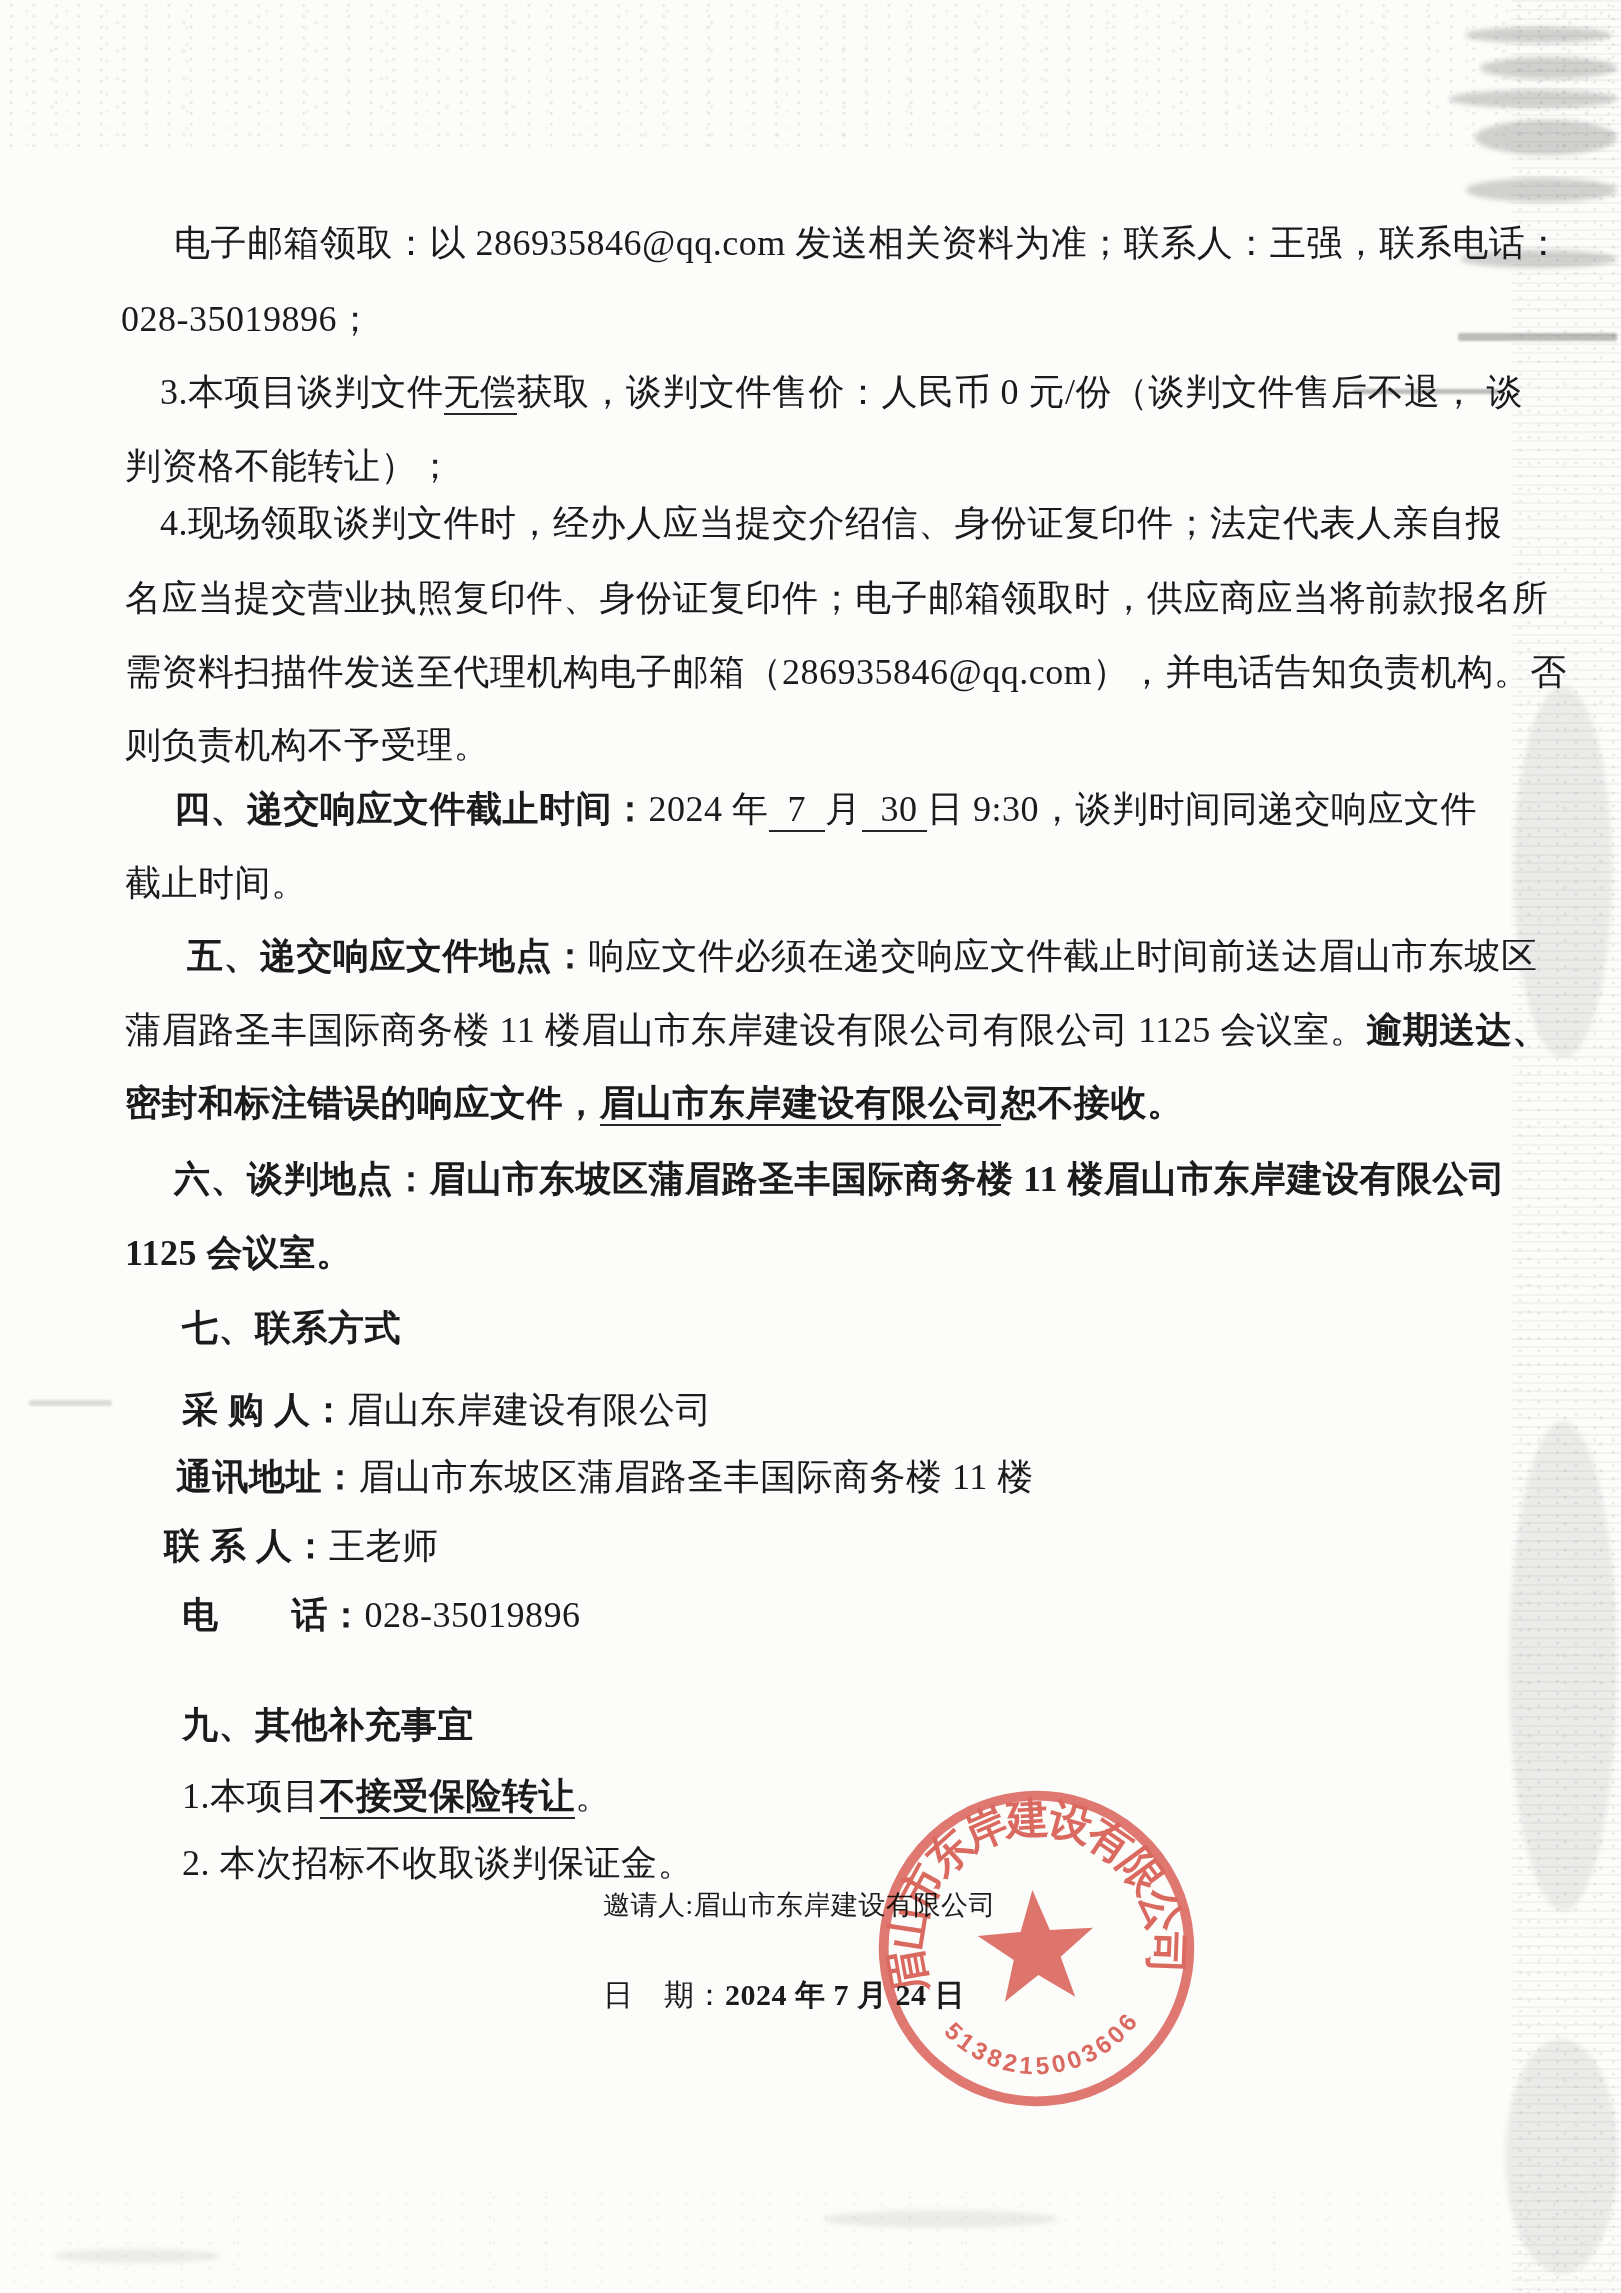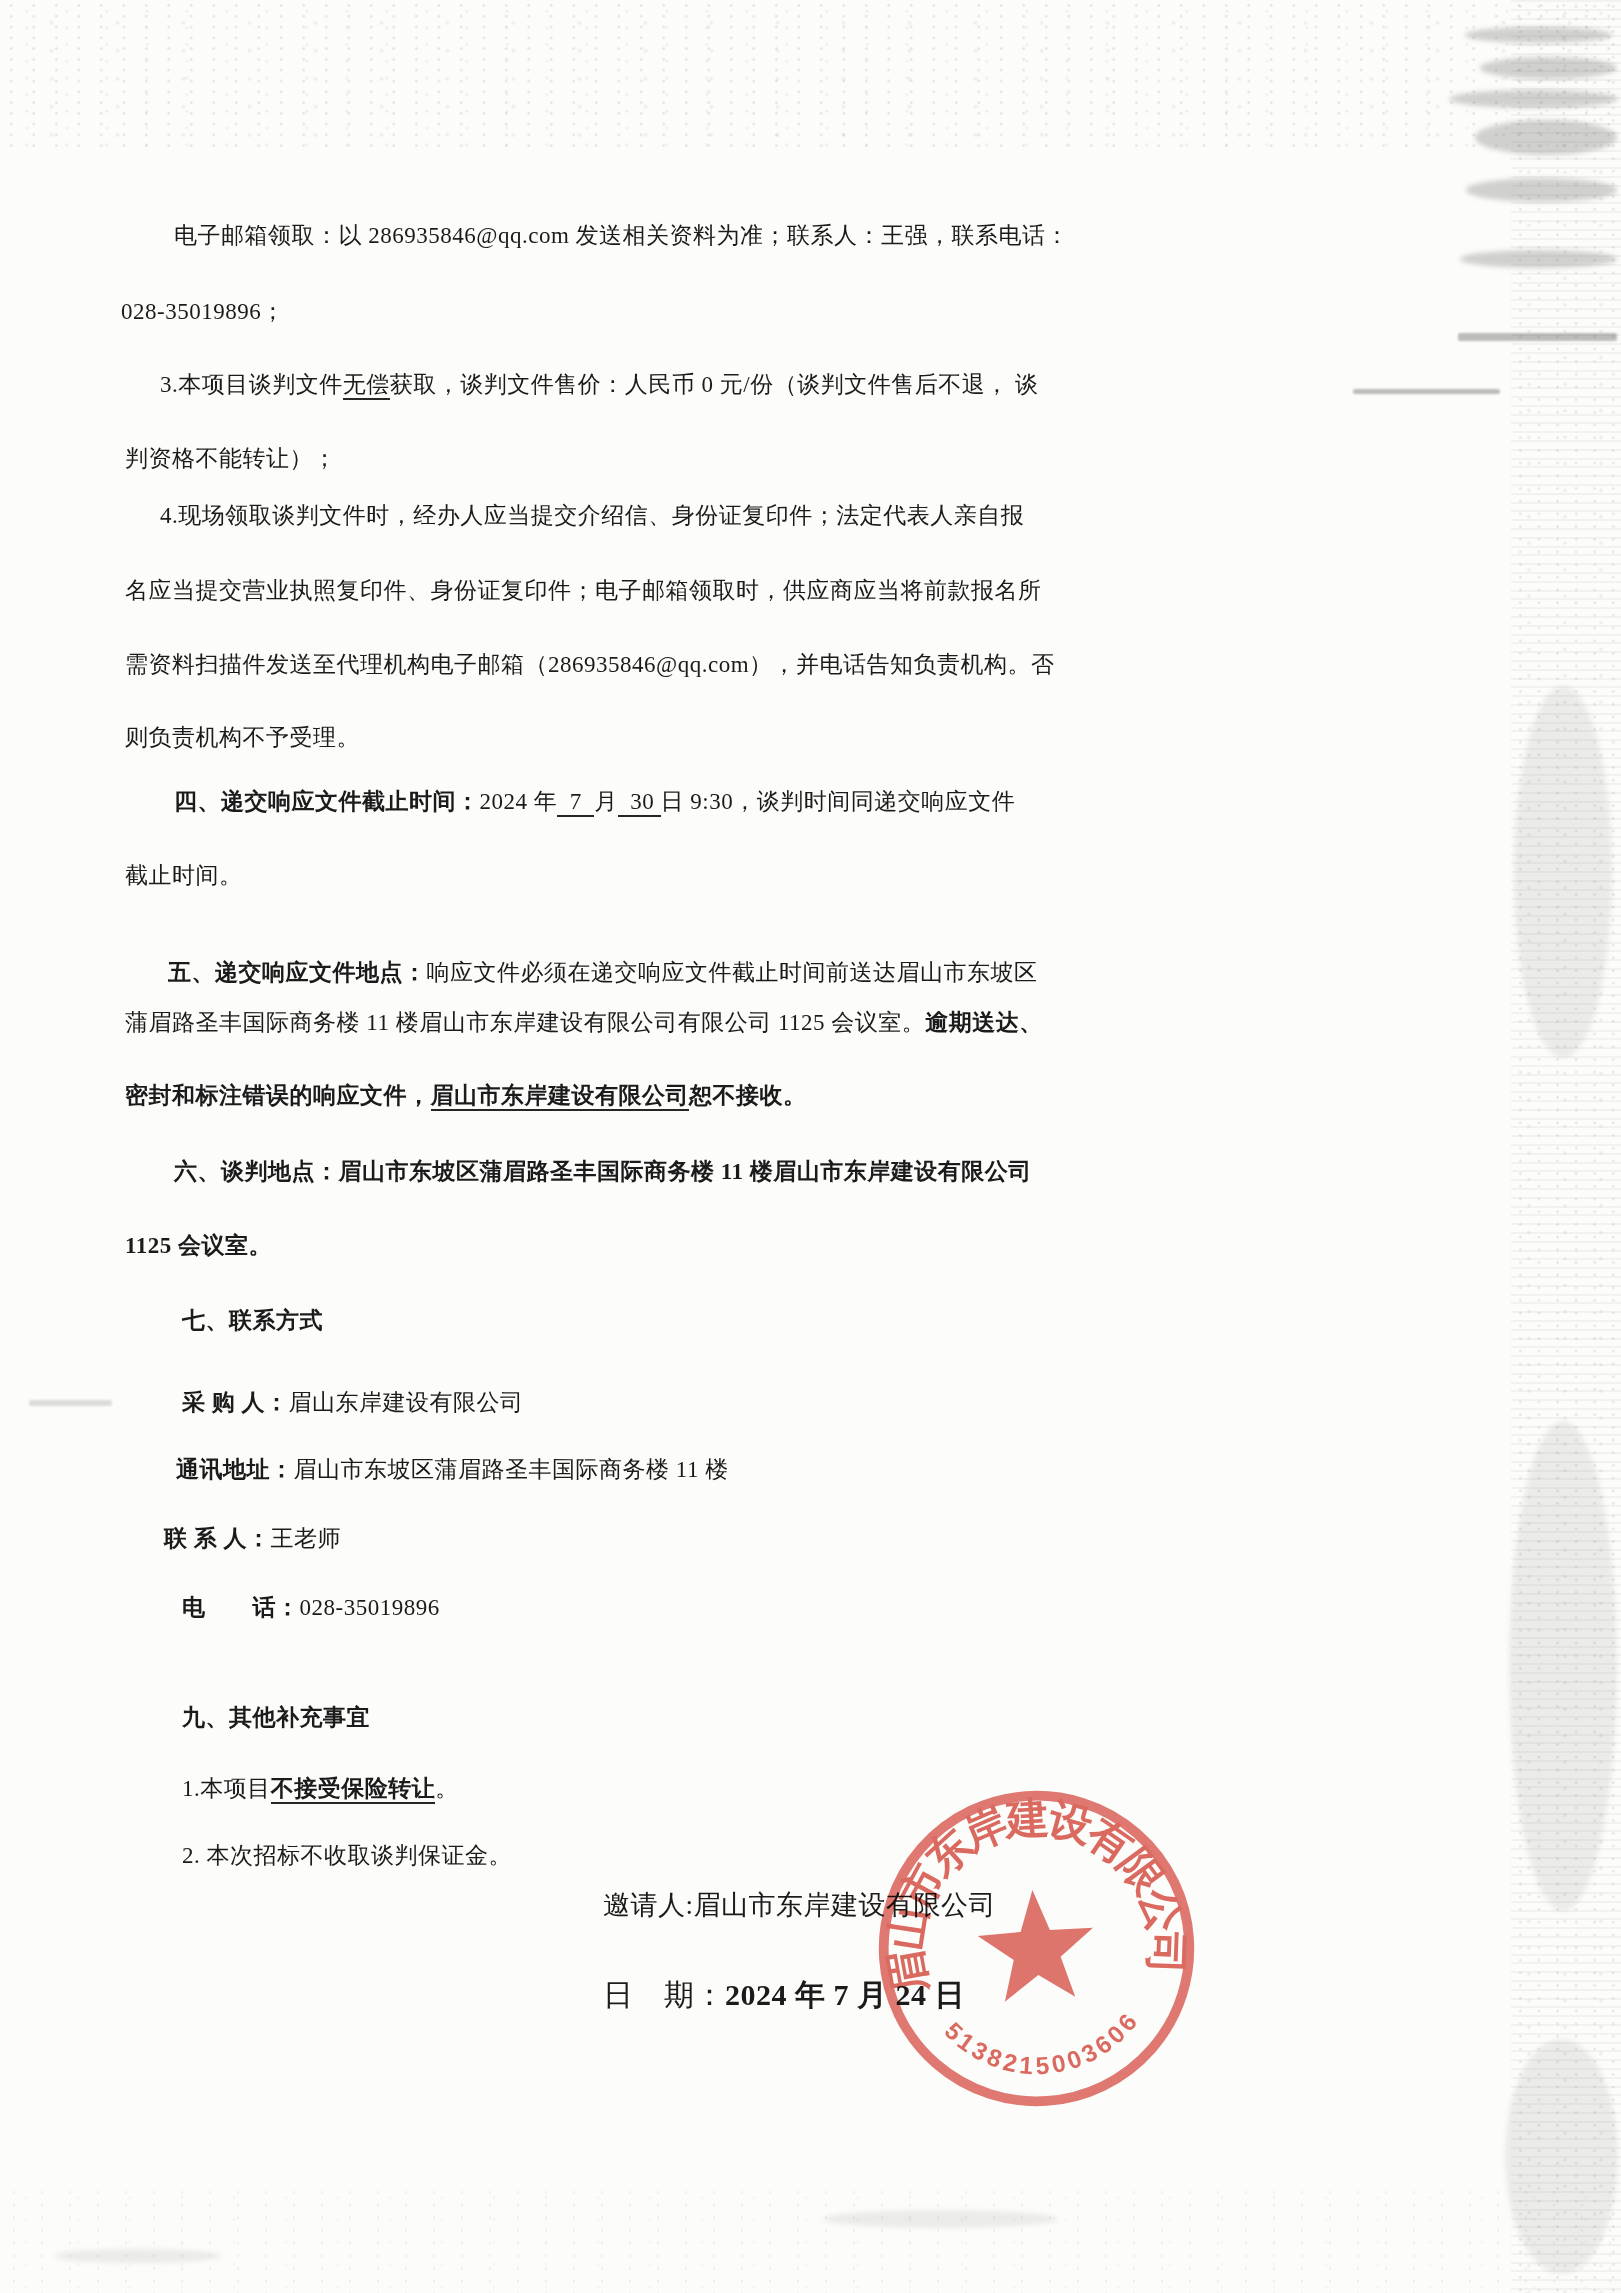--- a/index.html
+++ b/index.html
@@ -7,21 +7,21 @@
     position:relative;
     width:1621px;height:2294px;
     background:#fcfcfa;
     overflow:hidden;
     font-family:"Liberation Serif","DejaVu Serif",serif;
     color:#1b1b1b;
   }
   .line{
     position:absolute;
     white-space:pre;
-    font-size:23px;
+    font-size:36px;
     line-height:1.15;
     letter-spacing:0.5px;
   }
   .line span.b{font-weight:bold;}
   .line span.u{border-bottom:2.9px solid #262626;padding-bottom:1px;}
 
   
   .noise-band{
     position:absolute;left:0;top:0;width:100%;height:147px;
     background-image:
@@ -101,21 +101,21 @@
       <div class="line" style="left: 174px; top: 223px;"><span>电子邮箱领取：以 286935846@qq.com 发送相关资料为准；联系人：王强，联系电话：</span></div>
       <div class="line" style="left: 121px; top: 299px;"><span>028-35019896；</span></div>
       <div class="line" style="left: 160px; top: 372px;"><span>3.本项目谈判文件</span><span class="u">无偿</span><span>获取，谈判文件售价：人民币 0 元/份（谈判文件售后不退， 谈</span></div>
       <div class="line" style="left: 125px; top: 446px;"><span>判资格不能转让）；</span></div>
       <div class="line" style="left: 160px; top: 503px;"><span>4.现场领取谈判文件时，经办人应当提交介绍信、身份证复印件；法定代表人亲自报</span></div>
       <div class="line" style="left: 125px; top: 578px;"><span>名应当提交营业执照复印件、身份证复印件；电子邮箱领取时，供应商应当将前款报名所</span></div>
       <div class="line" style="left: 125px; top: 652px;"><span>需资料扫描件发送至代理机构电子邮箱（286935846@qq.com），并电话告知负责机构。否</span></div>
       <div class="line" style="left: 125px; top: 725px;"><span>则负责机构不予受理。</span></div>
       <div class="line" style="left: 174px; top: 789px;"><span class="b">四、递交响应文件截止时间：</span><span>2024 年</span><span class="u">  7  </span><span>月</span><span class="u">  30 </span><span>日 9:30，谈判时间同递交响应文件</span></div>
       <div class="line" style="left: 125px; top: 863px;"><span>截止时间。</span></div>
-      <div class="line" style="left: 168px; top: 936px; margin-top: 24px;"><span class="b">五、递交响应文件地点：</span><span>响应文件必须在递交响应文件截止时间前送达眉山市东坡区</span></div>
+      <div class="line" style="left: 187px; top: 936px;"><span class="b">五、递交响应文件地点：</span><span>响应文件必须在递交响应文件截止时间前送达眉山市东坡区</span></div>
       <div class="line" style="left: 125px; top: 1010px;"><span>蒲眉路圣丰国际商务楼 11 楼眉山市东岸建设有限公司有限公司 1125 会议室。</span><span class="b">逾期送达、</span></div>
       <div class="line" style="left: 125px; top: 1083px;"><span class="b">密封和标注错误的响应文件，</span><span class="b u">眉山市东岸建设有限公司</span><span class="b">恕不接收。</span></div>
       <div class="line" style="left: 174px; top: 1159px;"><span class="b">六、谈判地点：眉山市东坡区蒲眉路圣丰国际商务楼 11 楼眉山市东岸建设有限公司</span></div>
       <div class="line" style="left: 125px; top: 1233px;"><span class="b">1125 会议室。</span></div>
       <div class="line" style="left: 182px; top: 1308px;"><span class="b">七、联系方式</span></div>
       <div class="line" style="left: 182px; top: 1390px;"><span class="b">采 购 人：</span><span>眉山东岸建设有限公司</span></div>
       <div class="line" style="left: 176px; top: 1457px;"><span class="b">通讯地址：</span><span>眉山市东坡区蒲眉路圣丰国际商务楼 11 楼</span></div>
       <div class="line" style="left: 164px; top: 1526px;"><span class="b">联 系 人：</span><span>王老师</span></div>
       <div class="line" style="left: 182px; top: 1595px;"><span class="b">电　　话：</span><span>028-35019896</span></div>
       <div class="line" style="left: 182px; top: 1705px;"><span class="b">九、其他补充事宜</span></div>

